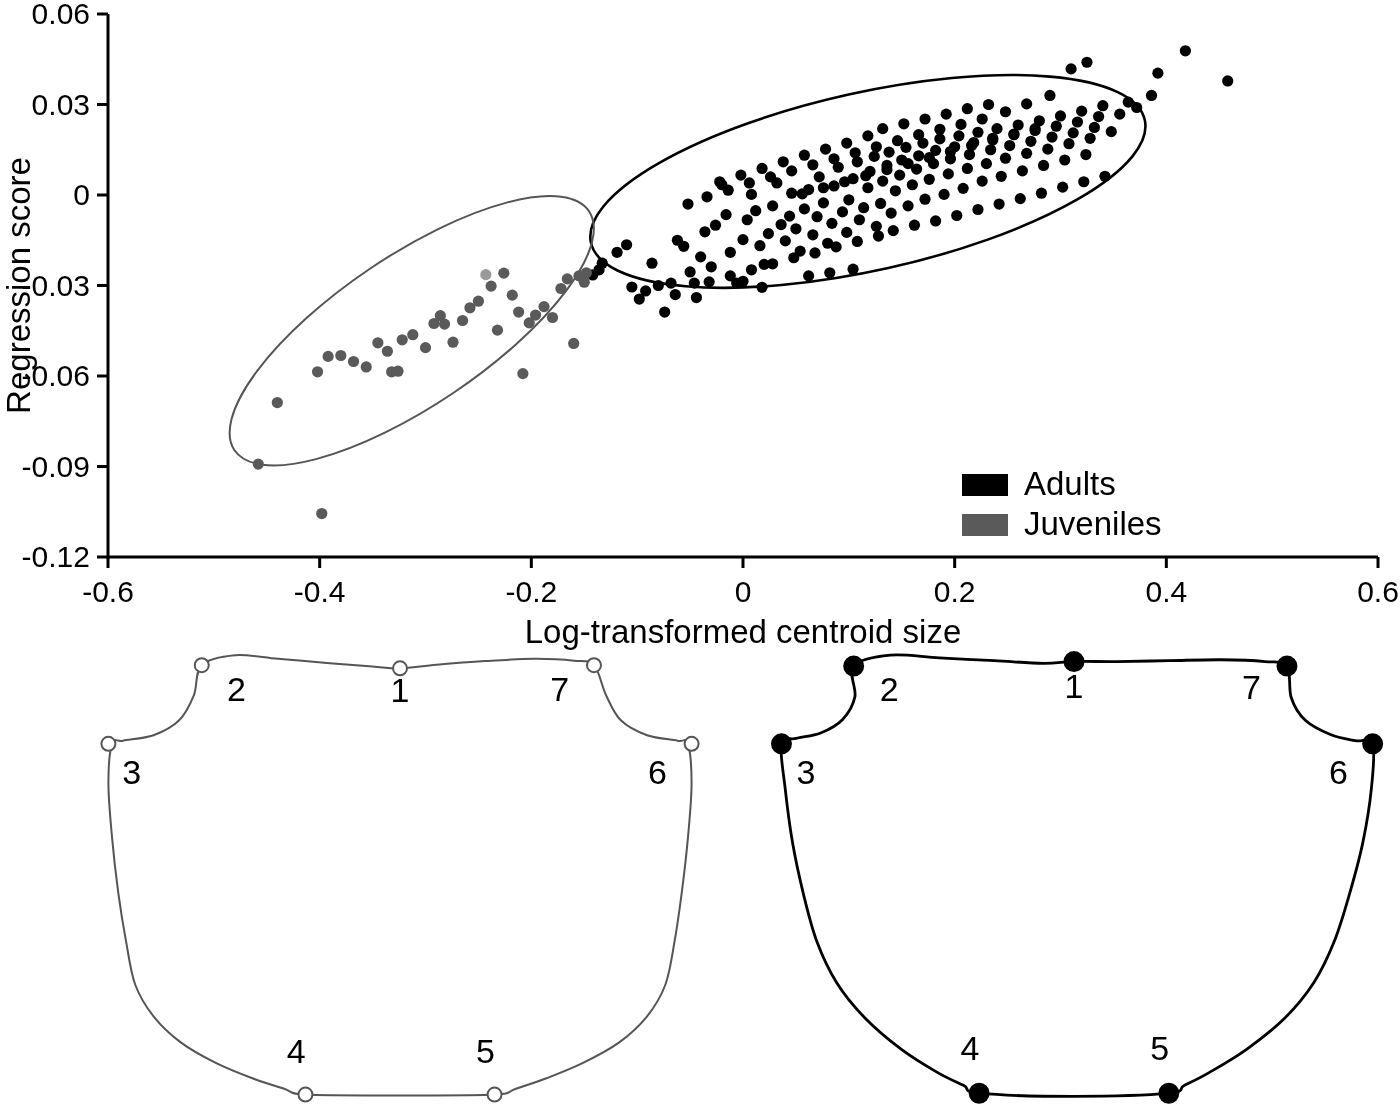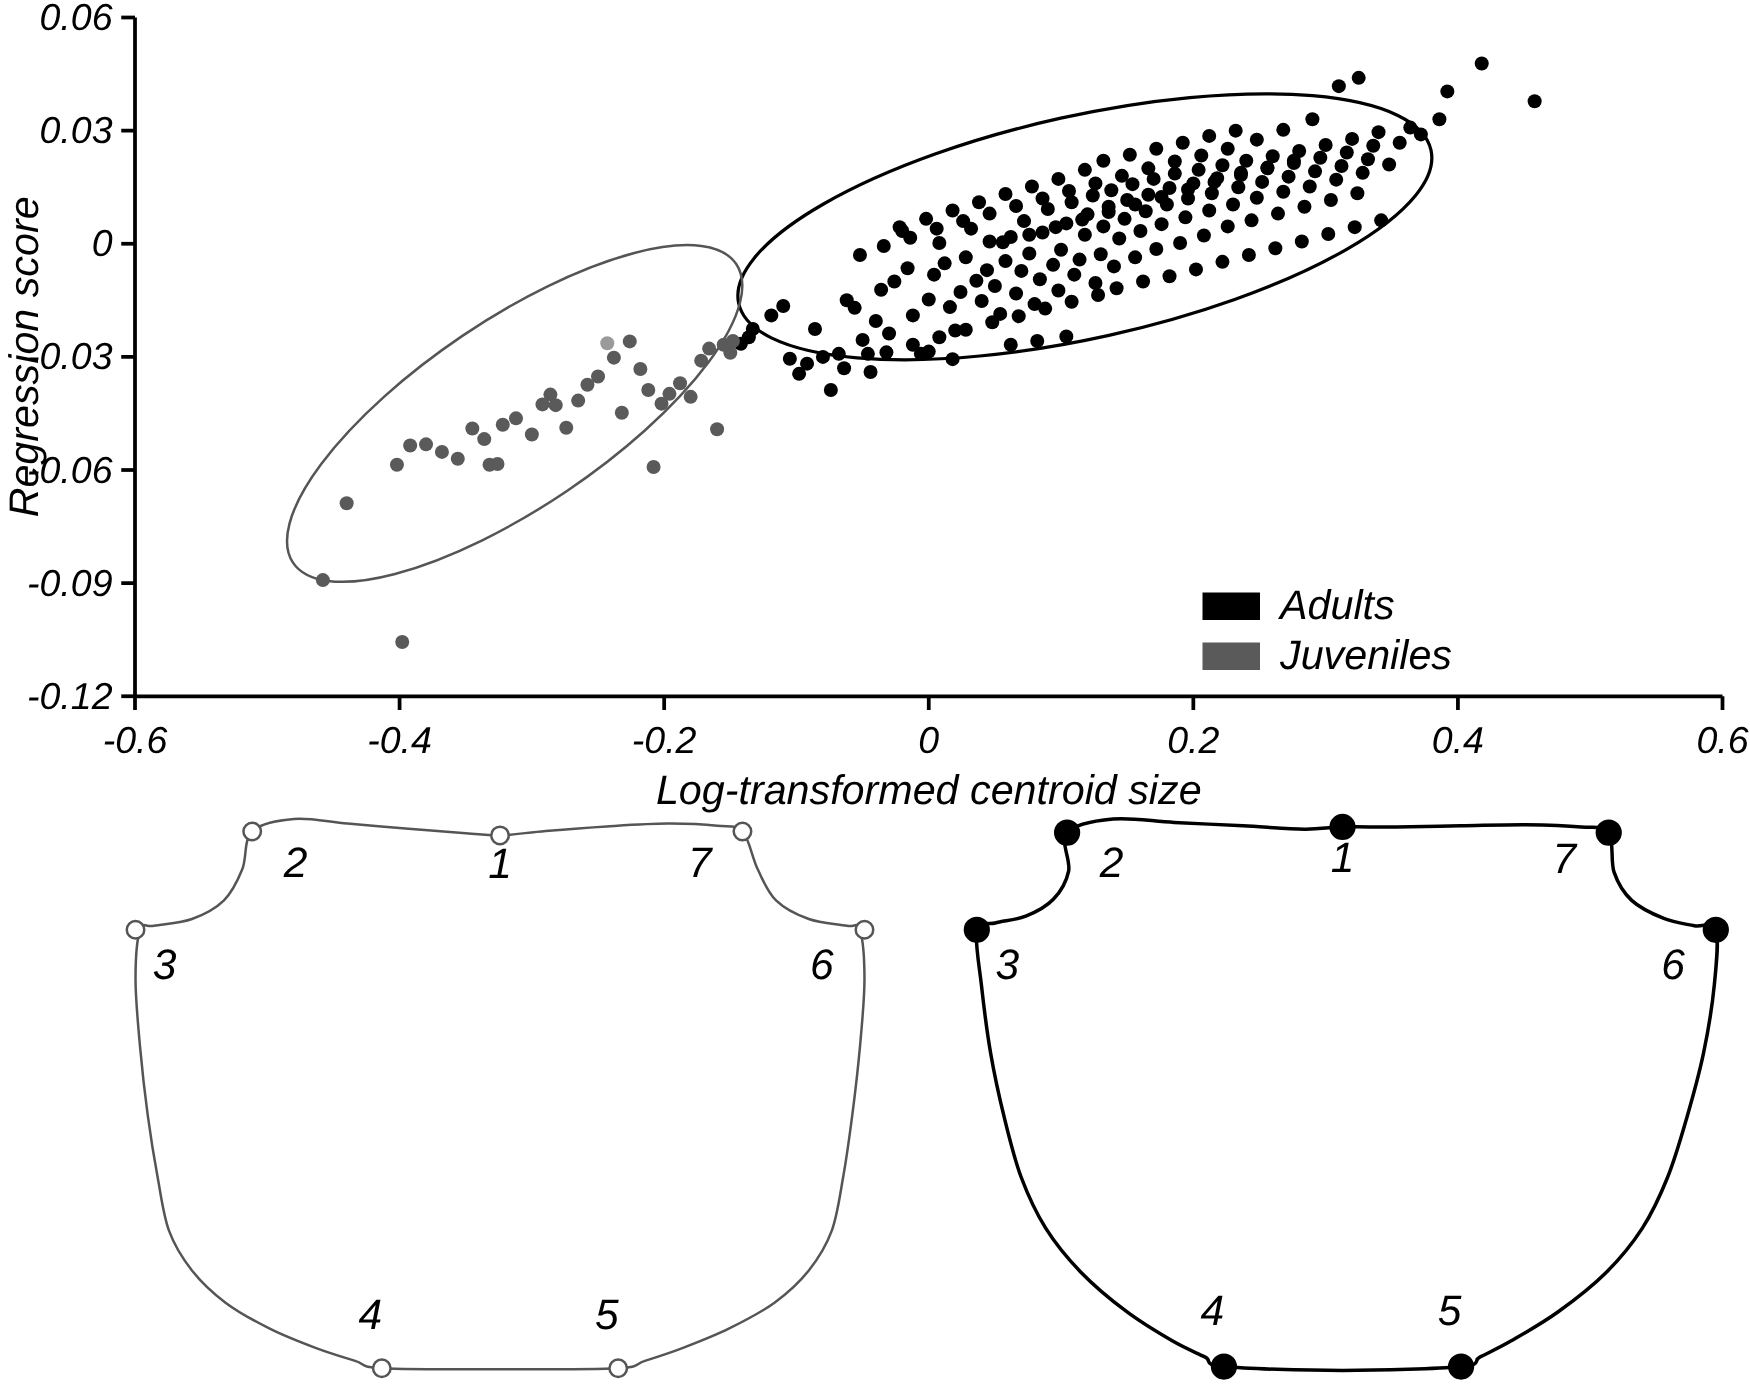--- a/index.html
+++ b/index.html
@@ -12,21 +12,20 @@
     height: 1108px;
     font-family: "Liberation Sans", sans-serif;
     overflow: hidden;
     position: relative;
   }
   #figure {
     position: absolute;
     top: 0; left: 0;
     width: 1400px;
     height: 976px;
-    font-style: italic;
   }
   svg { display: block; }
   .tick-label {
     font-family: "Liberation Sans", sans-serif;
     font-size: 30px;
     fill: #000;
   }
   .axis-title {
     font-family: "Liberation Sans", sans-serif;
     font-size: 33px;

